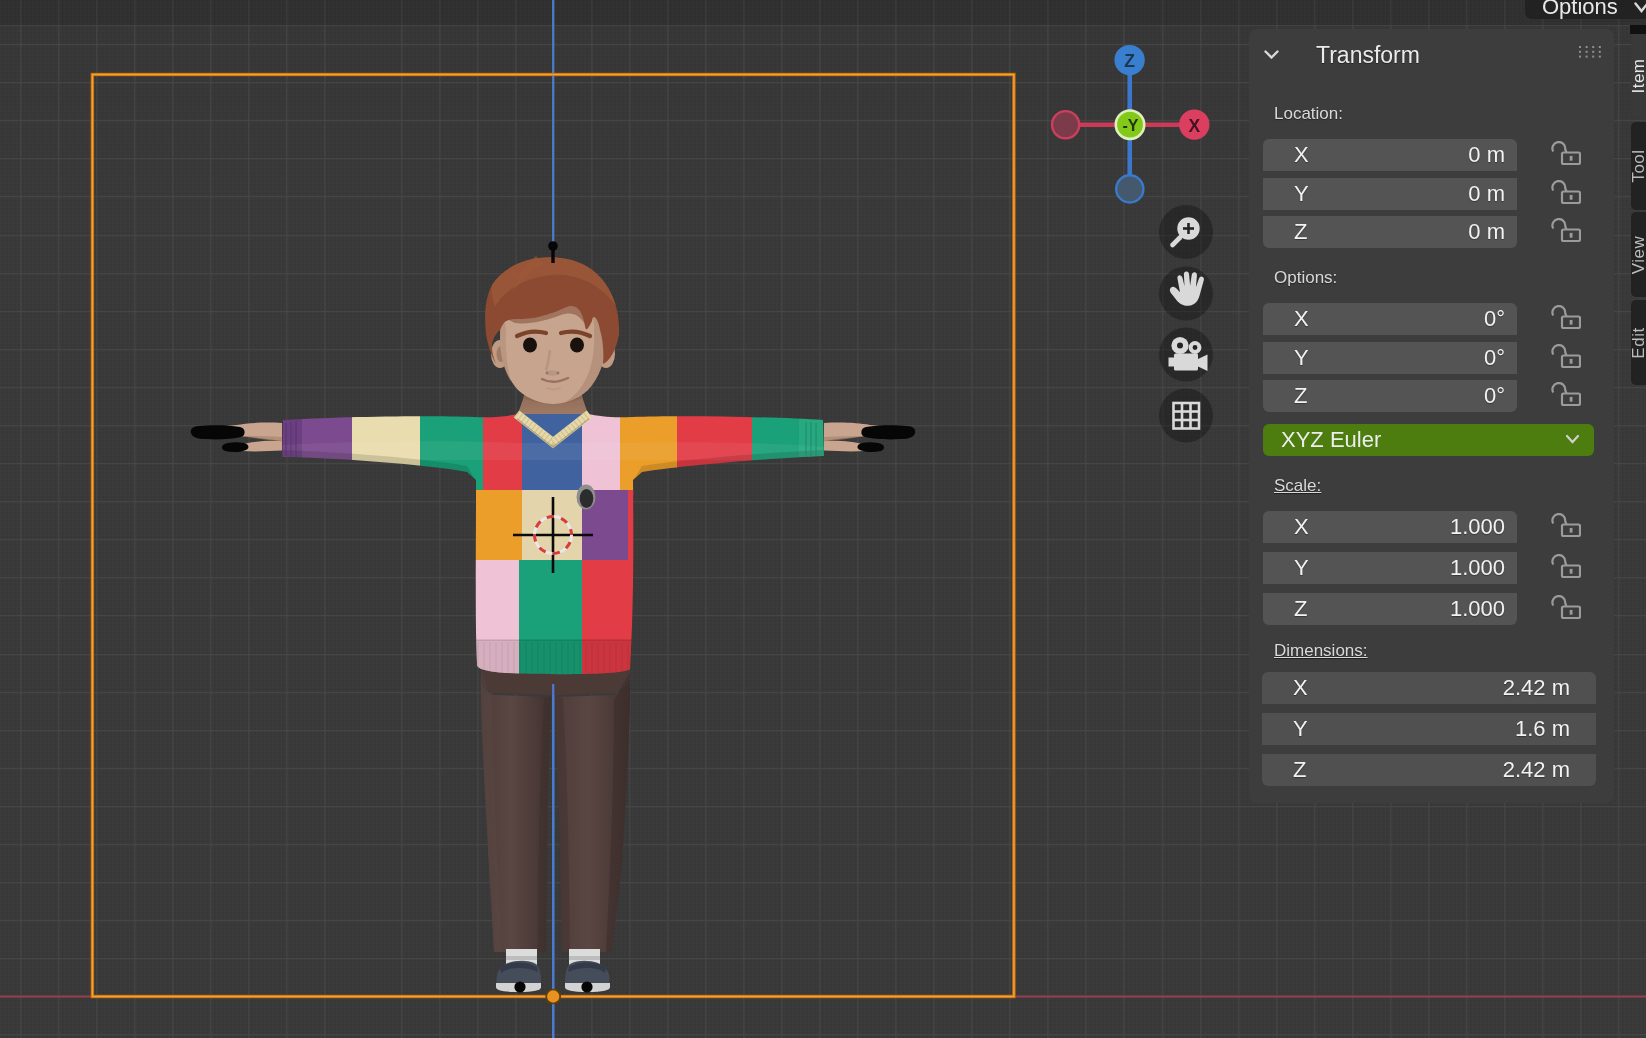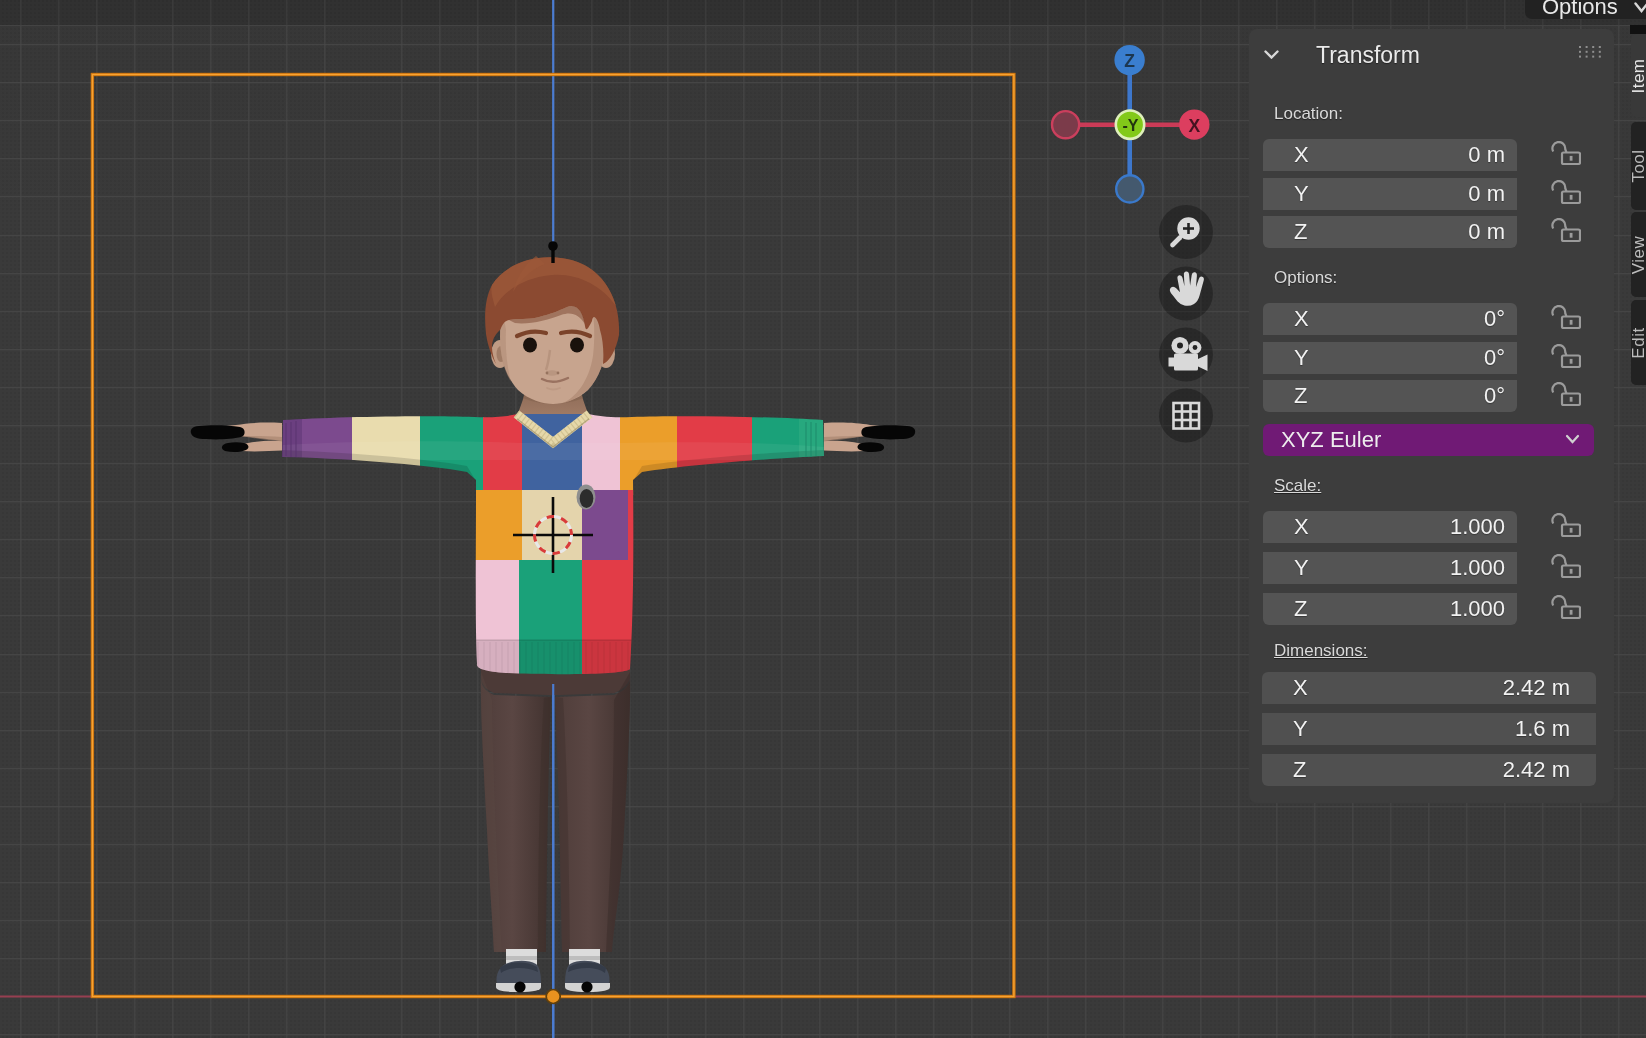--- a/index.html
+++ b/index.html
@@ -25,21 +25,21 @@
   .label{position:absolute;left:25px;font-size:17px;color:#d9d9d9;
          text-shadow:0 1px 1px rgba(0,0,0,0.45);}
   .frow{position:absolute;left:14px;width:254px;height:32px;background:#545454;
         font-size:22px;color:#f2f2f2;text-shadow:0 1px 1px rgba(0,0,0,0.35);}
   .frow .ax{position:absolute;left:31px;top:50%;transform:translateY(-50%);}
   .frow .val{position:absolute;right:12px;top:50%;transform:translateY(-50%);}
   .wide{width:334px;left:13px;background:#505050;}
   .wide .val{right:26px;}
   .rtop{border-radius:6px 6px 0 0;}
   .rbot{border-radius:0 0 6px 6px;}
-  .drop{position:absolute;left:14px;width:331px;height:32px;background:#701a75;
+  .drop{position:absolute;left:14px;width:331px;height:32px;background:#4d7c0f;
         border-radius:6px;font-size:22px;color:#ededed;}
   .drop .txt{position:absolute;left:18px;top:50%;transform:translateY(-50%);}
   .lock{position:absolute;left:302px;width:30px;height:28px;}
 
   
   .tabnotch{position:absolute;left:1630px;top:25px;width:16px;height:9px;background:#111;}
   .tab{position:absolute;left:1631px;width:15px;font-size:17px;border-radius:5px 0 0 5px;
        color:#bcbcbc;background:#222;}
   .tab span{position:absolute;left:50%;top:50%;transform:translate(-50%,-50%) rotate(-90deg);
             white-space:nowrap;letter-spacing:0.5px;}

